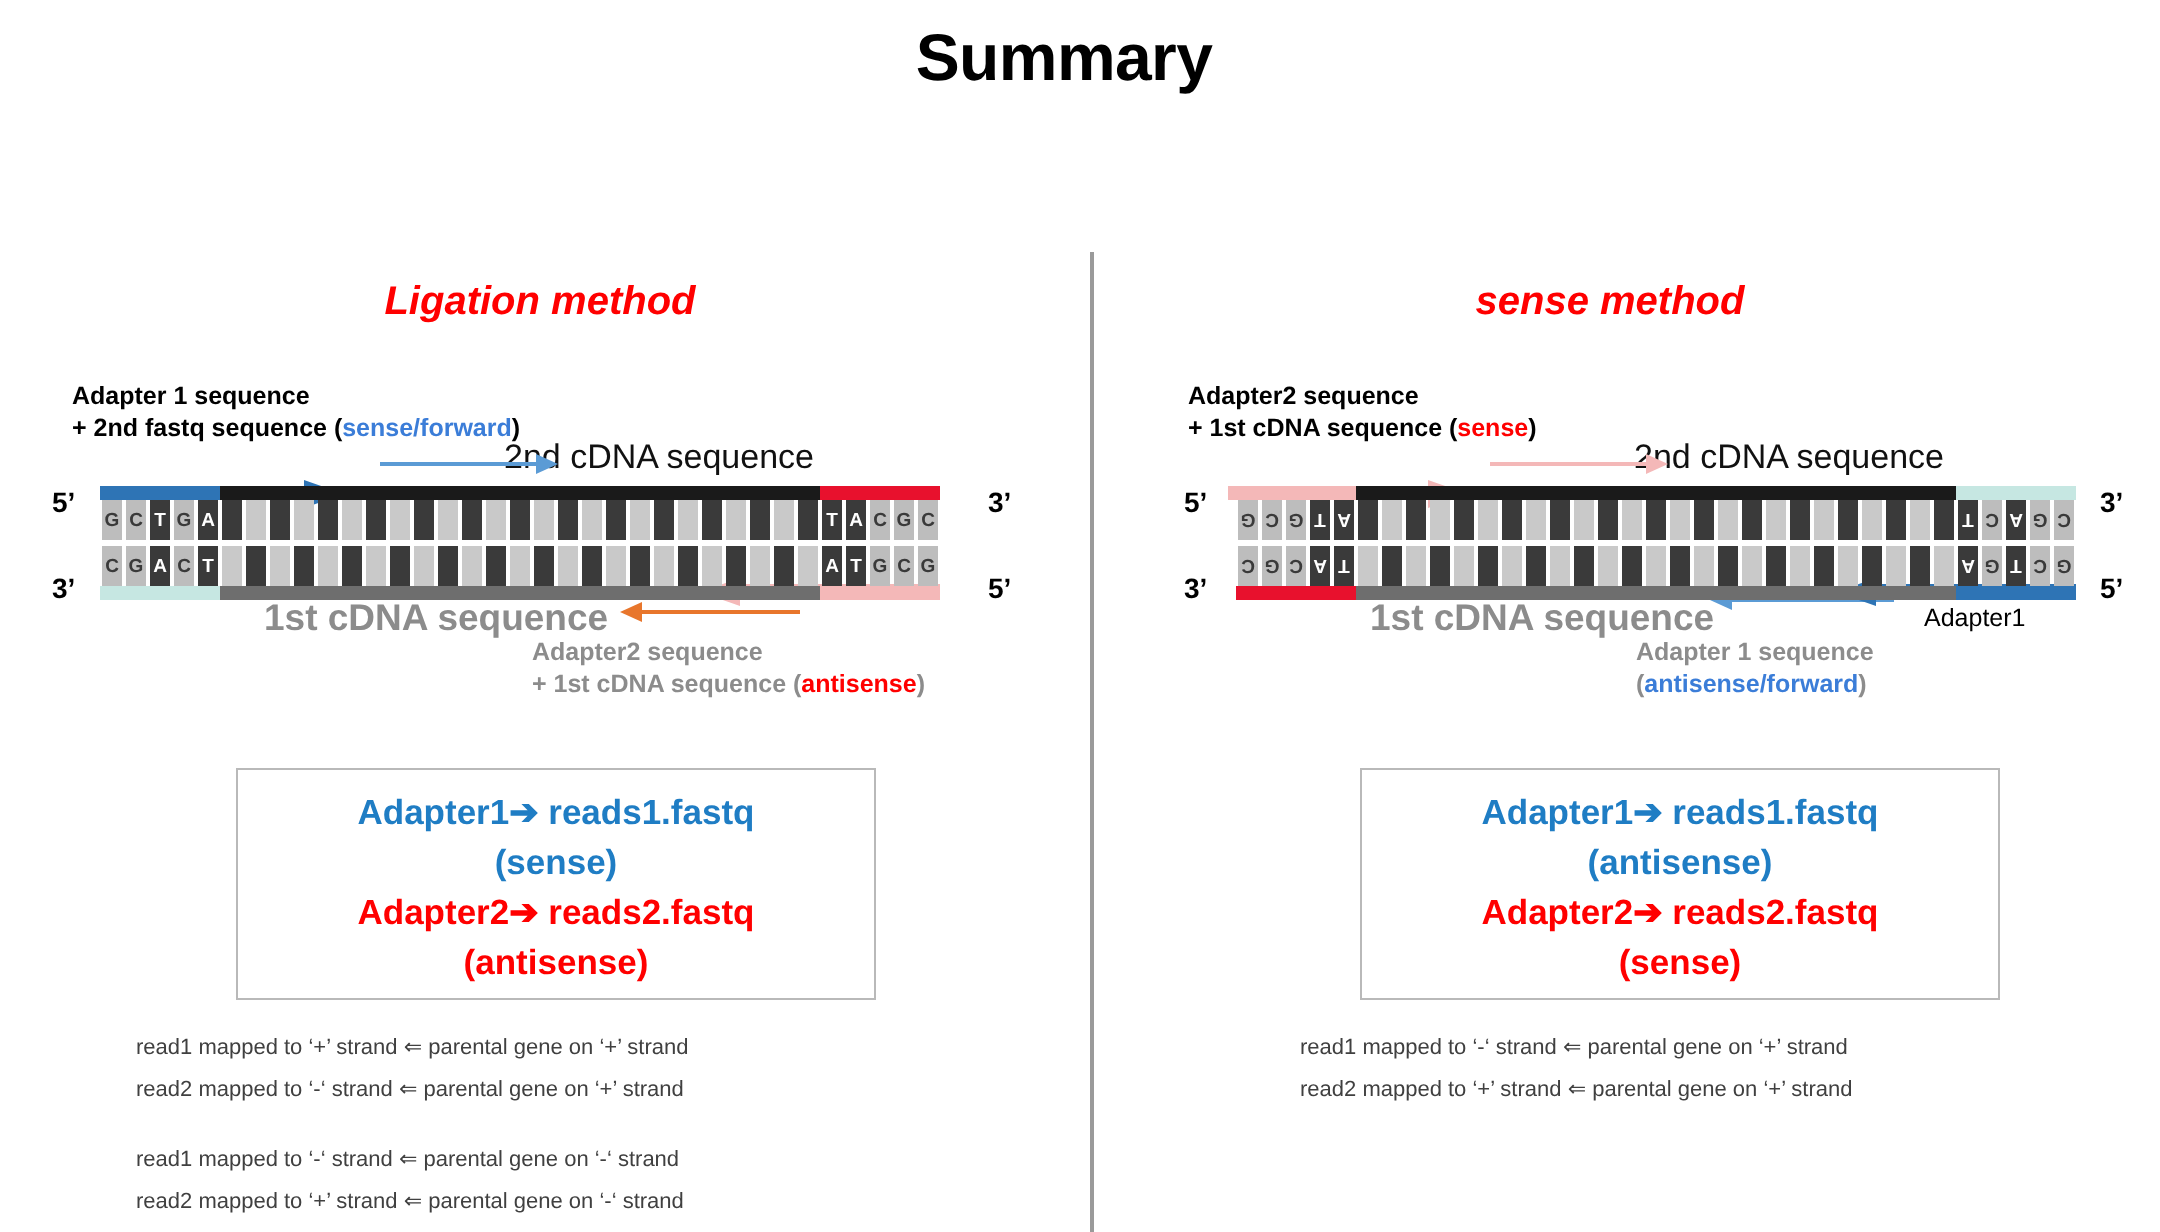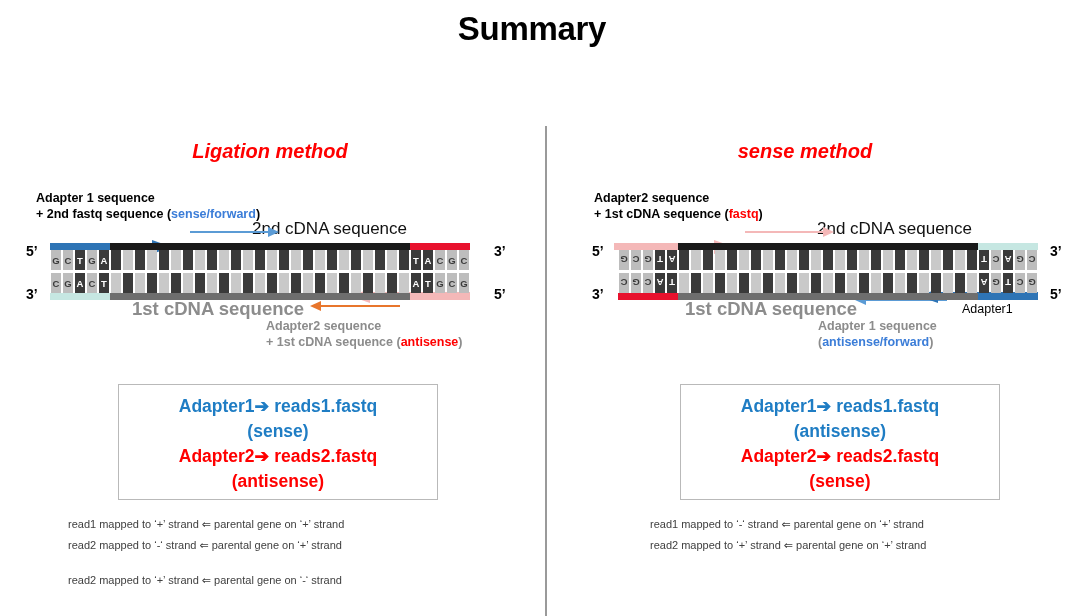--- a/index.html
+++ b/index.html
@@ -336,29 +336,30 @@
     <div class="rb-blue">(sense)</div>
     <div class="rb-red">Adapter2➔ reads2.fastq</div>
     <div class="rb-red">(antisense)</div>
   </div>
 
   <div class="map-block" id="map-left-a">
     <div>read1 mapped to ‘+’ strand ⇐  parental gene on ‘+’ strand</div>
     <div>read2 mapped to ‘-‘ strand  ⇐  parental gene on ‘+’ strand</div>
   </div>
   <div class="map-block" id="map-left-b">
+    <div>read1 mapped to ‘-‘ strand  ⇐  parental gene on ‘-‘ strand</div>
     <div>read2 mapped to ‘+’ strand ⇐  parental gene on ‘-‘ strand</div>
   </div>
 
   <div class="panel-heading" id="head-right">sense method</div>
 
   <div class="anno" id="anno-r1">
     <div>Adapter2 sequence</div>
     <div>
-      <span>+ 1st cDNA sequence  (</span><span class="red-t">fastq</span><span>)</span>
+      <span>+ 1st cDNA sequence  (</span><span class="red-t">sense</span><span>)</span>
     </div>
   </div>
 
   <div class="seq-title" id="seqtitle-right">2nd cDNA sequence</div>
   <div class="seq-title-gray" id="seqtitle-right-b">1st cDNA sequence</div>
 
   <div class="thin-arrow" style="left:745px;top:226px;width:88px;">
     <div class="shaft" style="left:0;width:78px;background:#F4B8B8;"></div>
     <div class="head" style="left:78px;border-left:11px solid #F4B8B8;"></div>
   </div>

